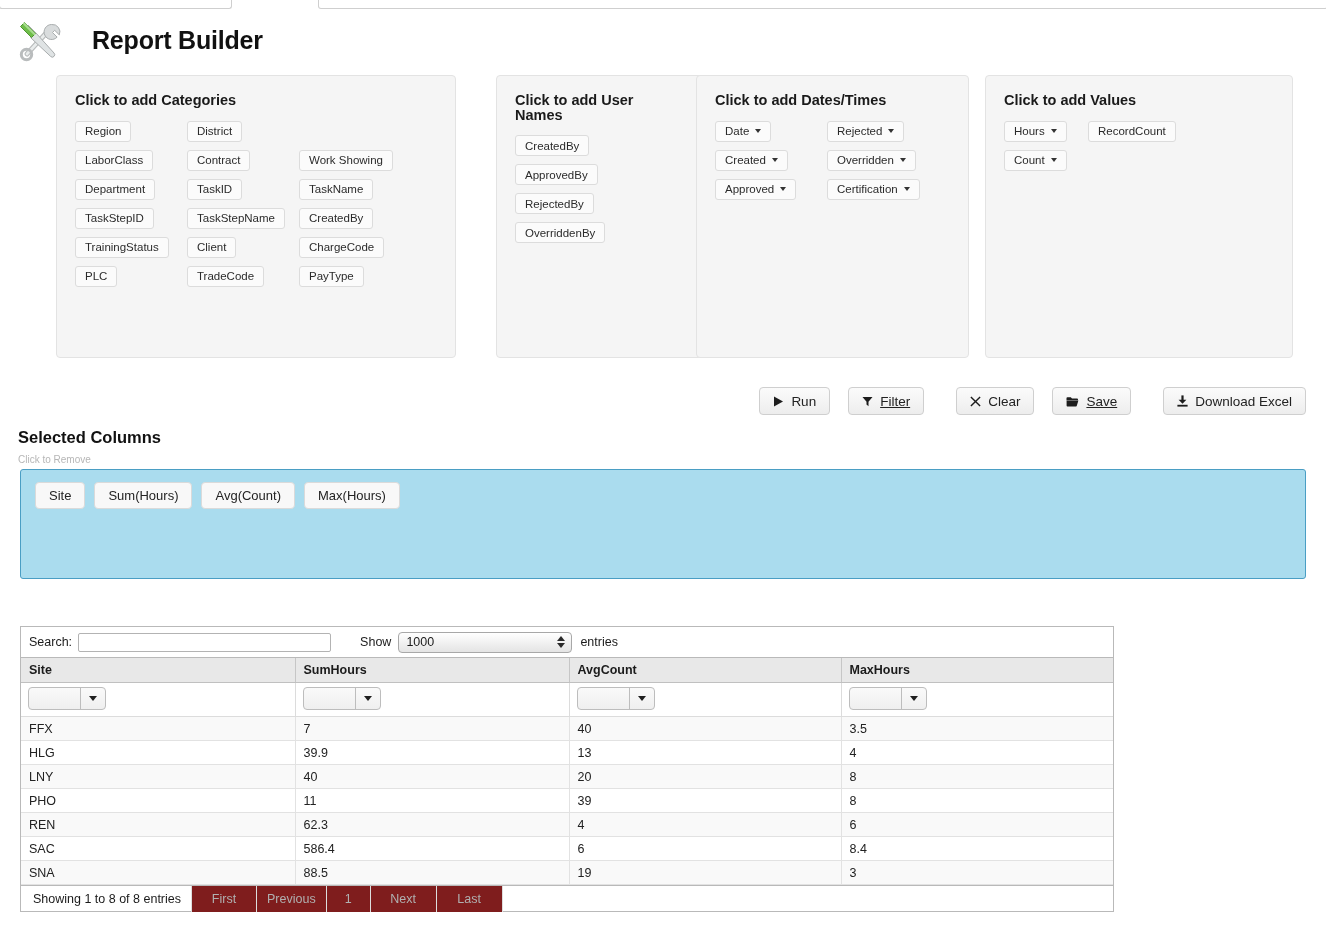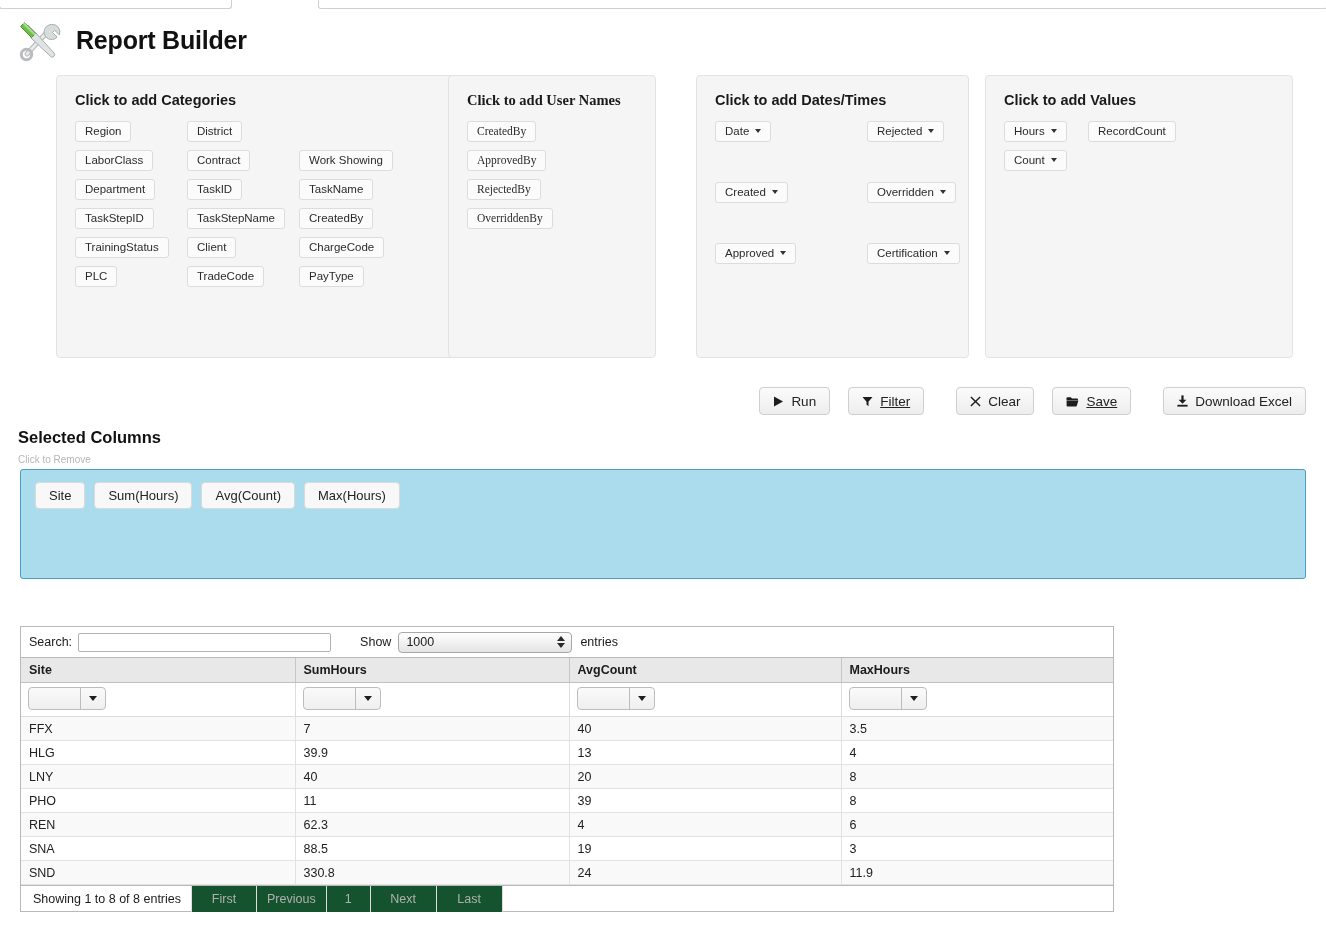--- a/index.html
+++ b/index.html
@@ -25,21 +25,21 @@
     border: 1px solid #cfcfcf;
     border-top: none;
     border-radius: 0 0 3px 3px;
   }
   .chrome-tab.t1 { left: -1px;  width: 233px; }
   .chrome-tab.t2 { left: 318px; width: 1010px; }
 
   
   #page-header {
     position: absolute; top: 18px; left: 18px;
-    display: flex; align-items: center; gap: 14px;
+    display: flex; align-items: center; gap: 30px;
   }
   #tools-icon { width: 44px; height: 44px; display: block; }
   #page-title {
     font-size: 25px; font-weight: bold; color: #111;
     letter-spacing: -0.2px; line-height: 1;
   }
 
   
   #panels {
     position: absolute; top: 75px; left: 0;
@@ -47,32 +47,32 @@
   }
   .panel {
     position: absolute; top: 0;
     height: 283px;
     background: #f5f5f5;
     border: 1px solid #e3e3e3;
     border-radius: 4px;
     padding: 17px 18px 0 18px;
   }
   .panel.p-categories { left: 56px;  width: 400px; }
-  .panel.p-users      { left: 448px; width: 208px; font-family: Liberation Serif, serif; }
+  .panel.p-users      { left: 496px; width: 208px; }
   .panel.p-dates      { left: 696px; width: 273px; }
   .panel.p-values     { left: 985px; width: 308px; }
 
   .panel-title {
     font-size: 14.5px; font-weight: bold; color: #1a1a1a;
     margin: 0 0 13px 0; line-height: 1;
   }
   .chip-grid { display: grid; gap: 8px 0; }
   .chip-grid.cols3 { grid-template-columns: 112px 112px auto; }
   .chip-grid.cols1 { grid-template-columns: auto; justify-items: start; }
-  .chip-grid.cols2 { grid-template-columns: 112px auto; gap: 40px; }
+  .chip-grid.cols2 { grid-template-columns: 112px auto; }
   .chip-grid.cols2v { grid-template-columns: 84px auto; }
 
   .chip {
     display: inline-flex; align-items: center; justify-content: center;
     gap: 5px;
     height: 21px;
     padding: 0 9px;
     background: #fbfbfb;
     border: 1px solid #dcdcdc;
     border-radius: 3px;
@@ -264,21 +264,21 @@
     padding-left: 12px;
   }
   #footer-info { margin-right: 10px; white-space: nowrap; }
   #pager { display: flex; }
   .pg-btn {
     display: inline-flex; align-items: center; justify-content: center;
     min-width: 66px; height: 26px;
     padding: 0 10px;
     border-left: 1px solid #dddddd;
     border-right: 1px solid #dddddd;
-    background: #14532d;
+    background: #7f1d1d;
     color: #b0b0b0;
     font-size: 12.5px;
     cursor: pointer;
   }
   .pg-btn.num { min-width: 44px; }
   .pg-btn + .pg-btn { border-left: none; }
 </style>
 </head>
 <body>
 
@@ -544,30 +544,30 @@
         <td>39</td>
         <td>8</td>
       </tr>
       <tr>
         <td>REN</td>
         <td>62.3</td>
         <td>4</td>
         <td>6</td>
       </tr>
       <tr>
+        <td>SAC</td>
+        <td>586.4</td>
+        <td>6</td>
+        <td>8.4</td>
+      </tr>
+      <tr>
         <td>SNA</td>
         <td>88.5</td>
         <td>19</td>
         <td>3</td>
-      </tr>
-      <tr>
-        <td>SND</td>
-        <td>330.8</td>
-        <td>24</td>
-        <td>11.9</td>
       </tr>
     </tbody>
   </table>
 
   <div id="table-footer">
     <span id="footer-info">Showing 1 to 8 of 8 entries</span>
     <div id="pager">
       <span class="pg-btn">First</span>
       <span class="pg-btn">Previous</span>
       <span class="pg-btn num">1</span>

